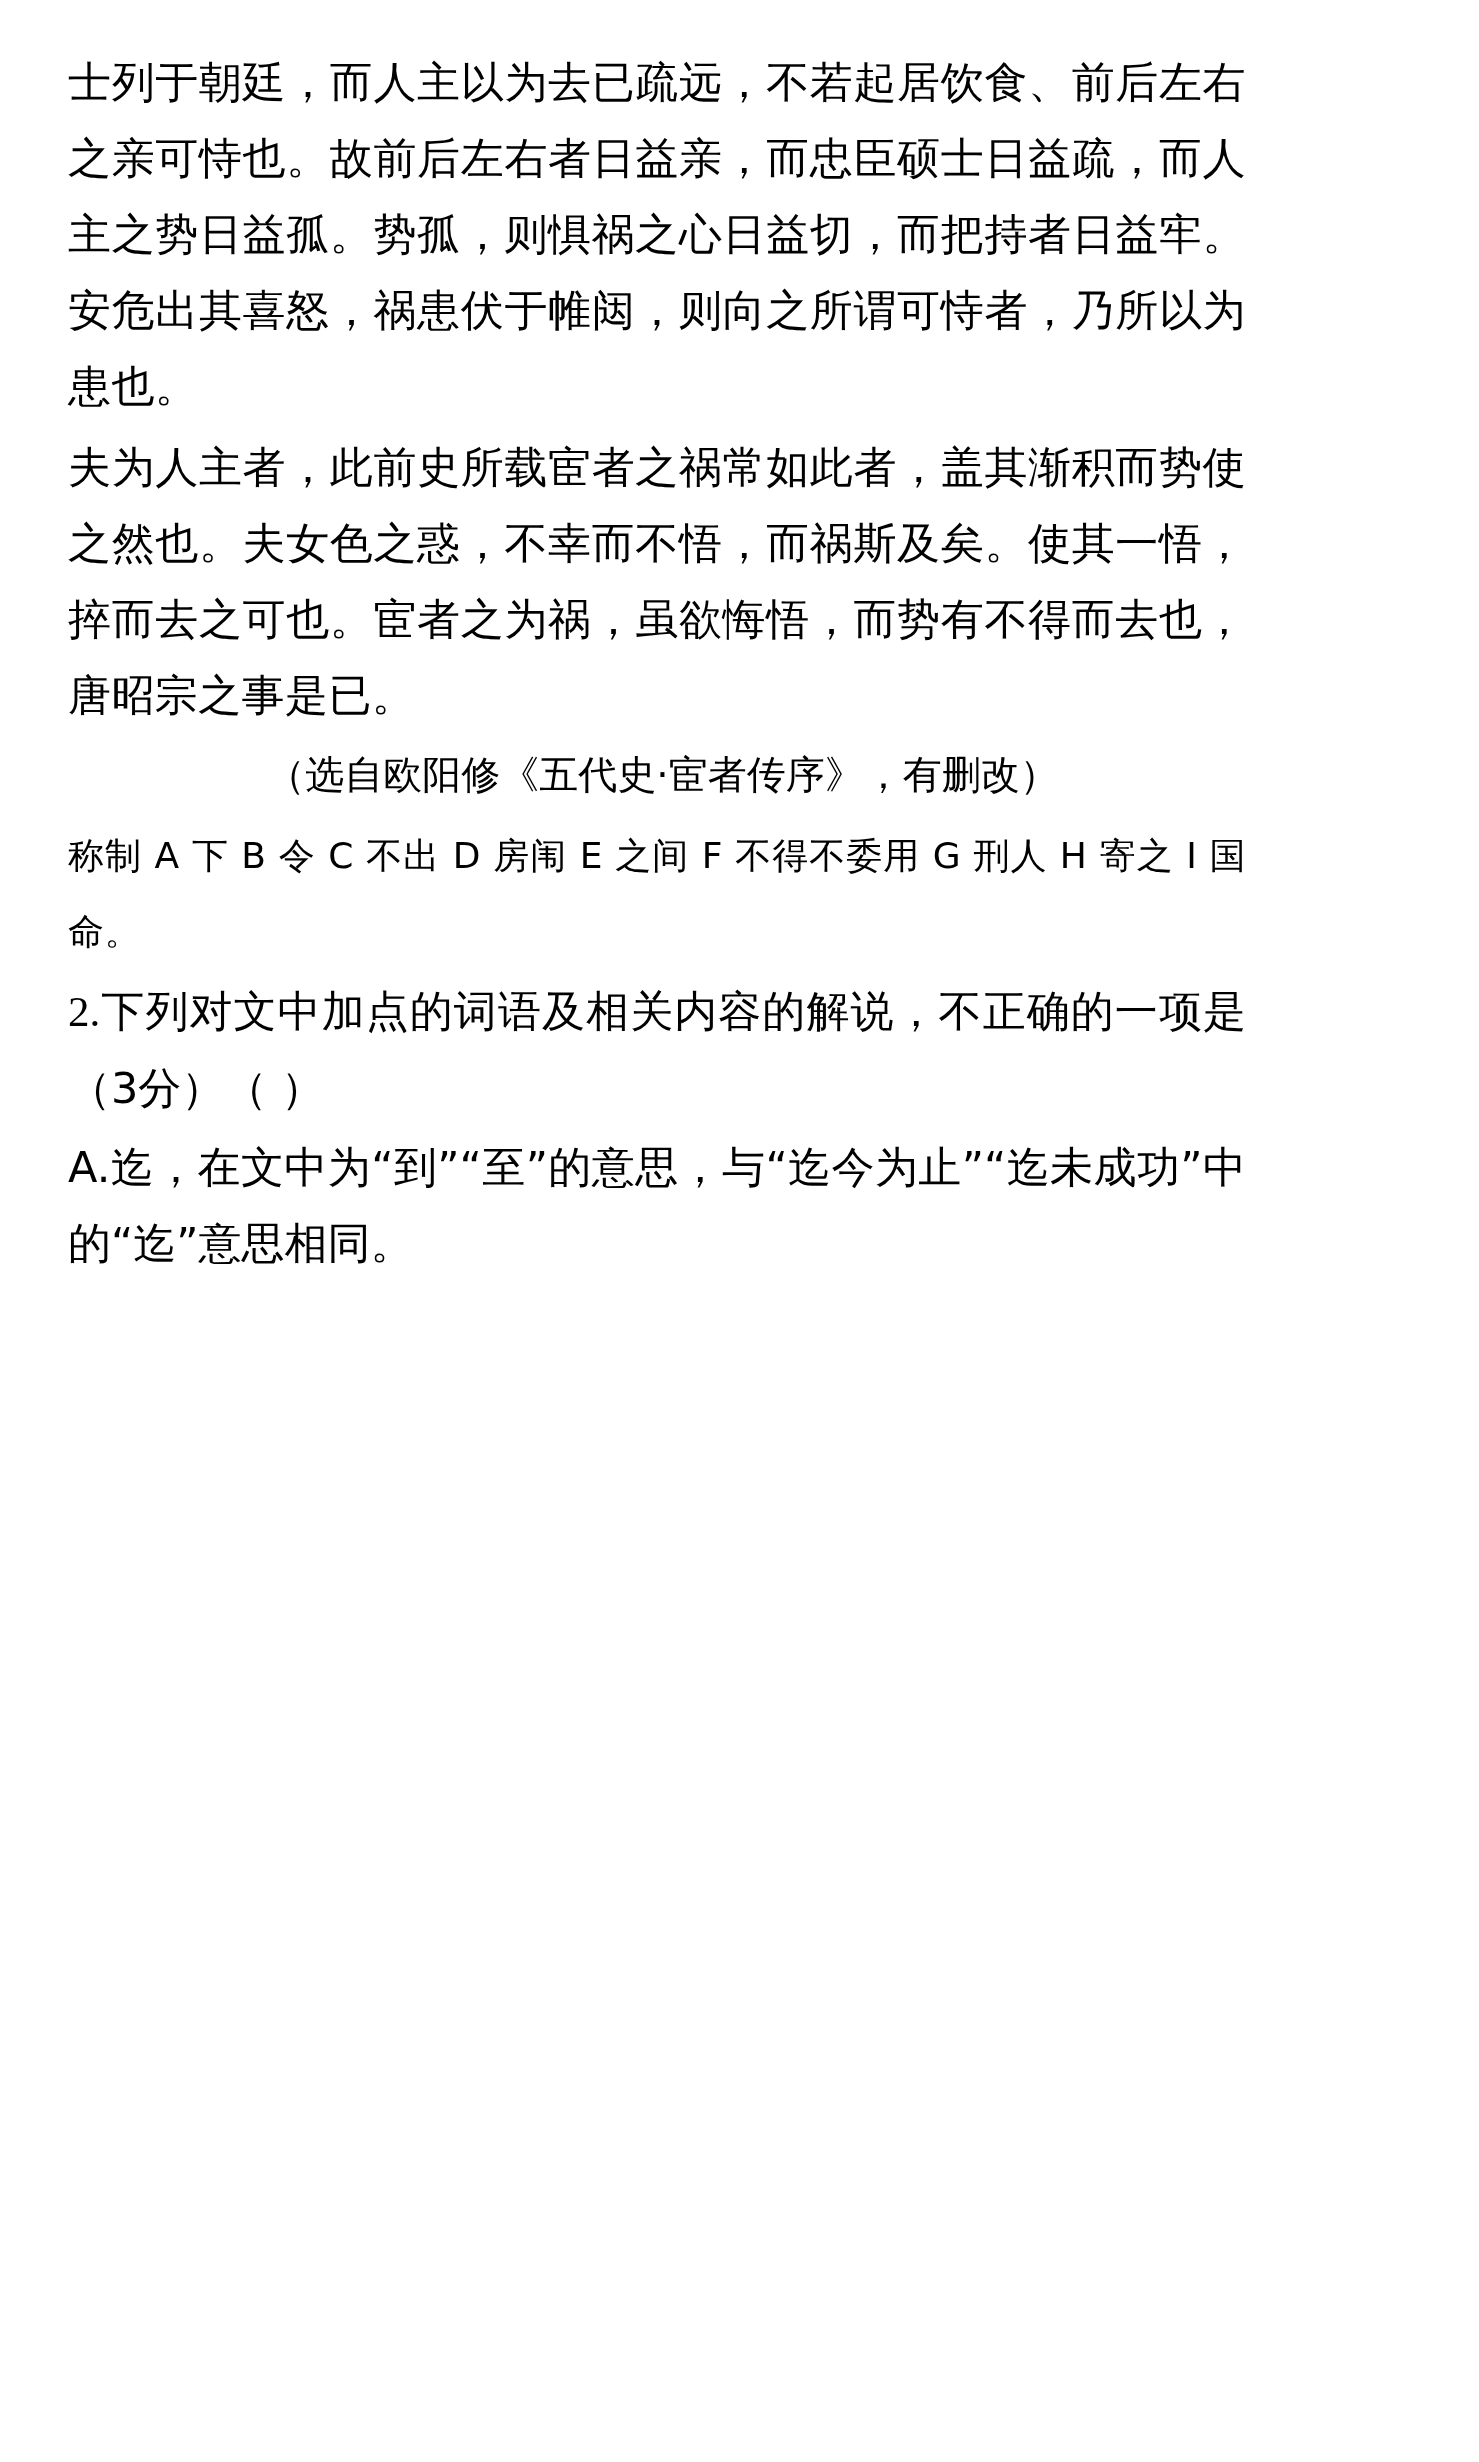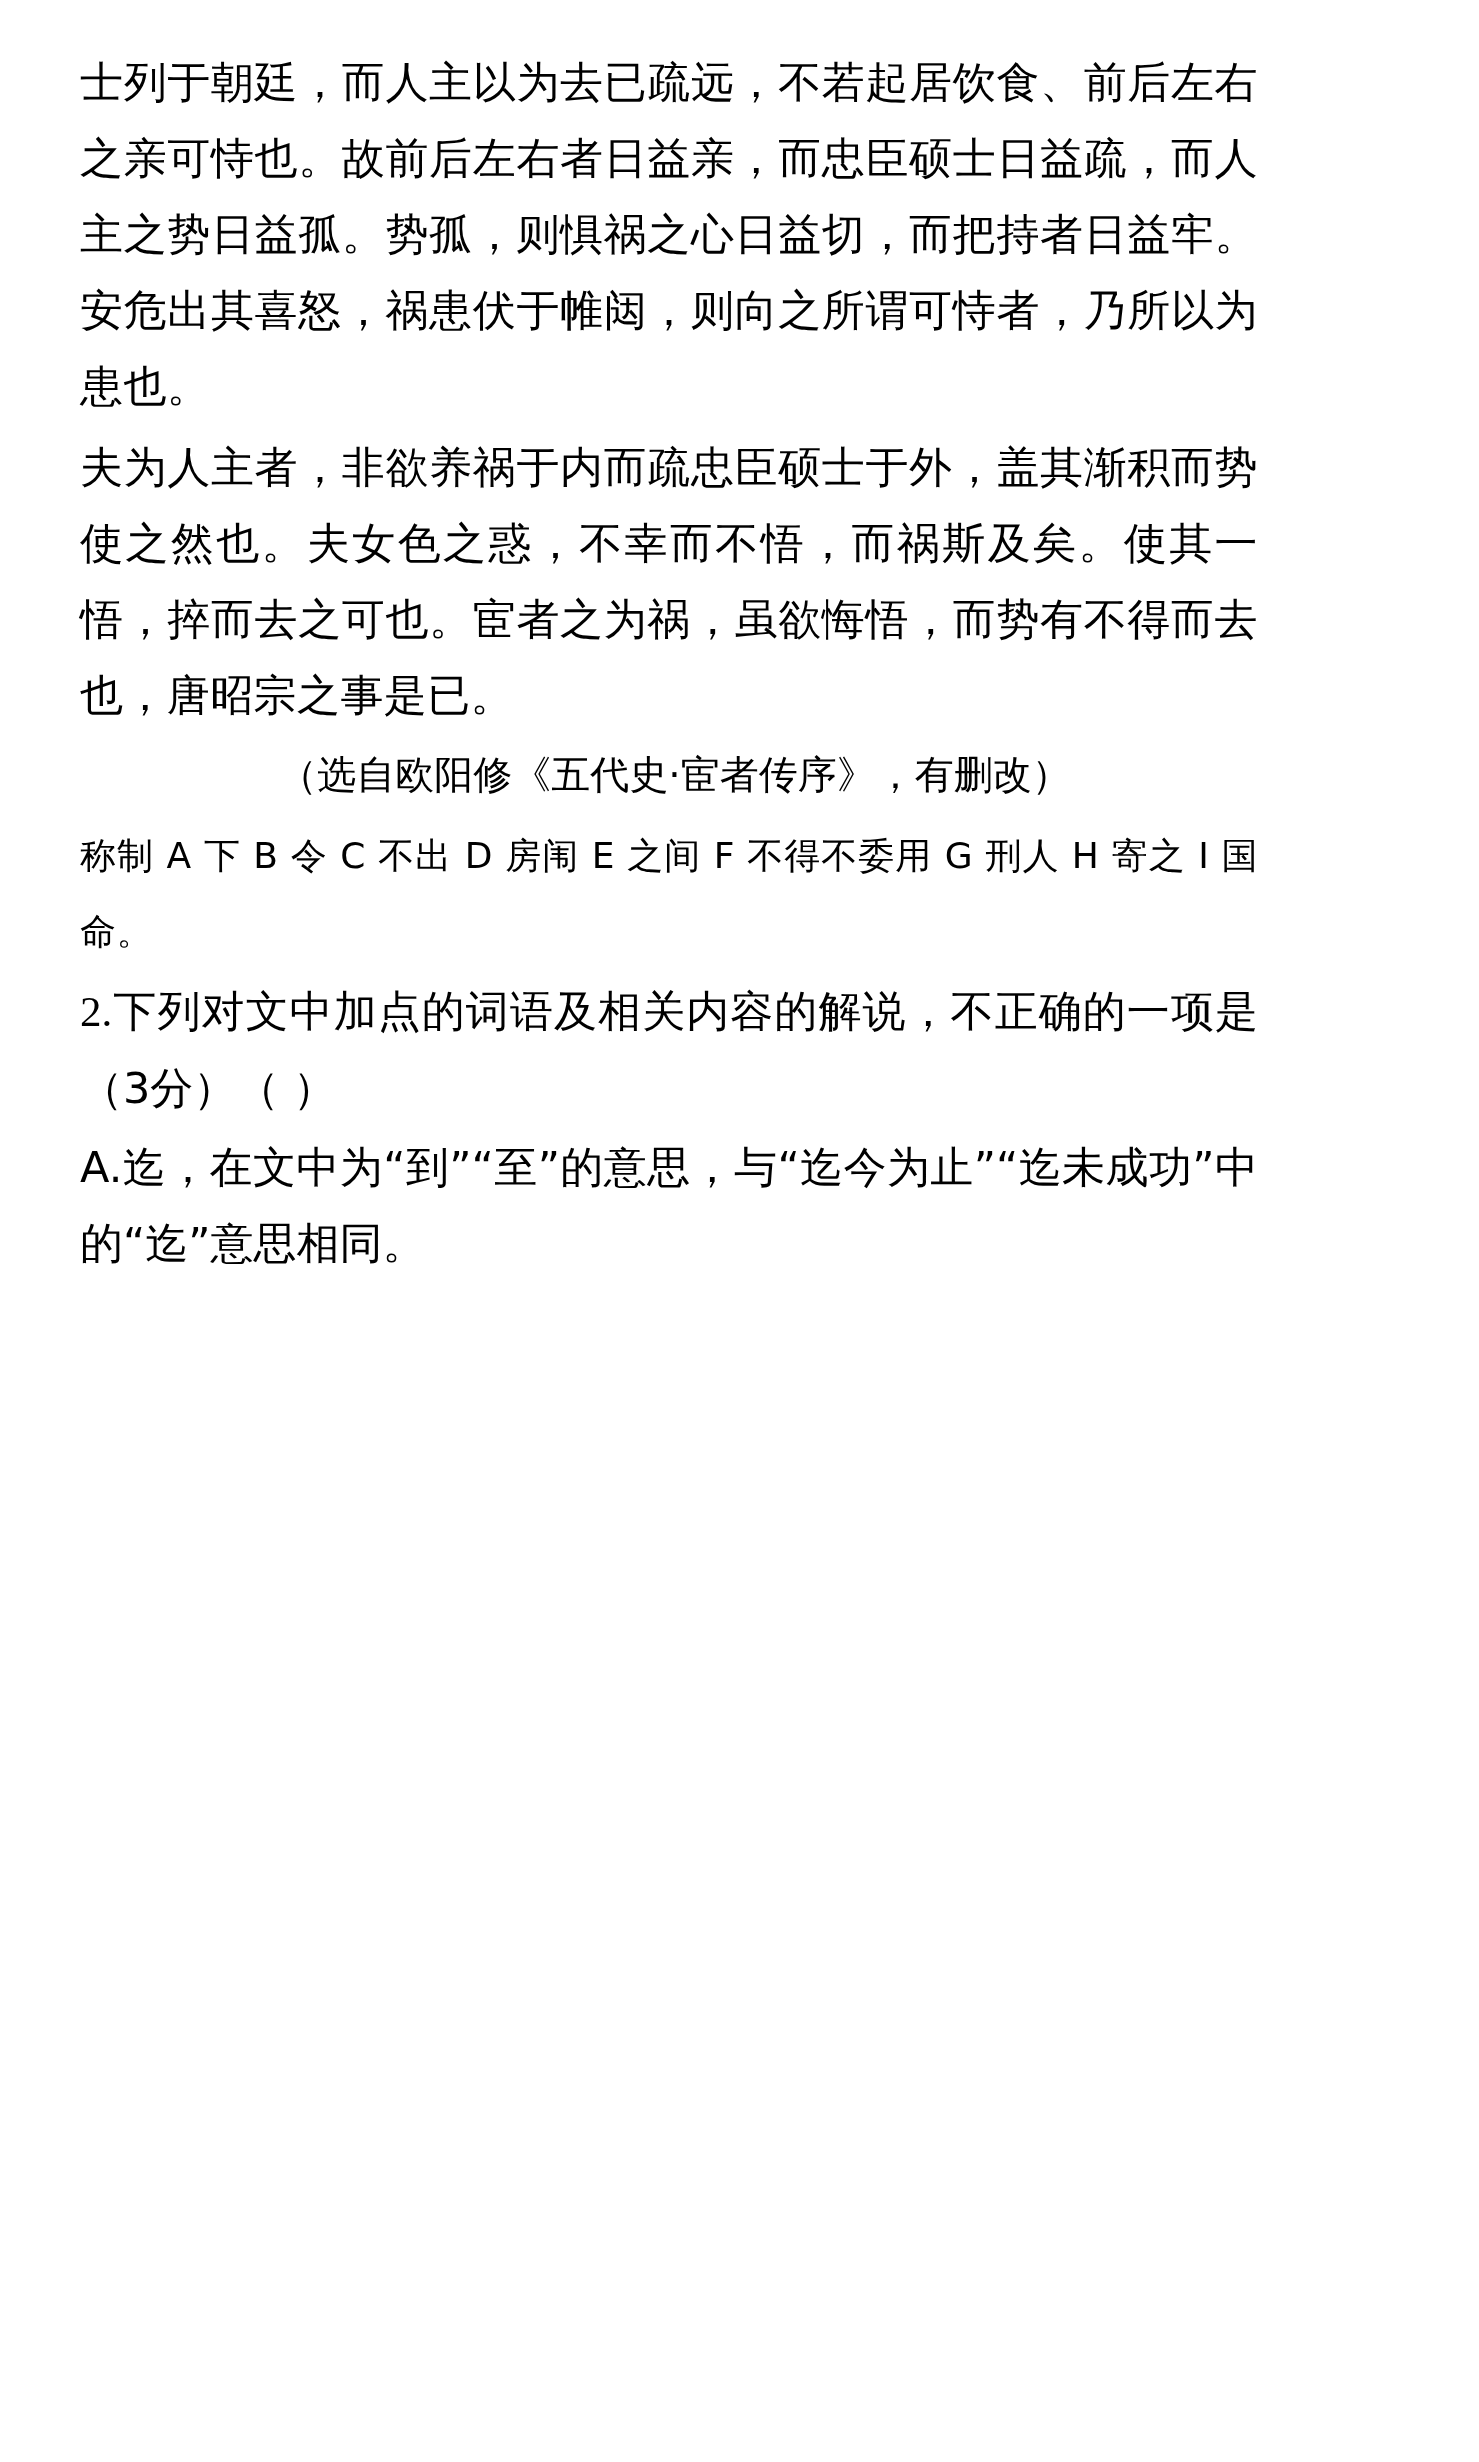--- a/index.html
+++ b/index.html
@@ -14,21 +14,20 @@
     color: #000000;
     -webkit-font-smoothing: none;
   }
   .page {
     width: 1301px;
     min-height: 2462px;
     background: #ffffff;
     box-sizing: border-box;
     padding: 44px 55px 32px 68px;
     position: relative;
-    margin-left: 12px;
   }
   .doc {
     display: block;
   }
   
   .para {
     font-size: 43px;
     line-height: 76px;
     letter-spacing: 0.4px;
     text-align: justify;
@@ -87,21 +86,21 @@
 </style>
 </head>
 <body>
 
 <div class="page">
   <div class="doc">
 
     <p class="para para-indent">士列于朝廷，而人主以为去已疏远，不若起居饮食、前后左右之亲可恃也。故前后左右者日益亲，而忠臣硕士日益疏，而人主之势日益孤。势孤，则惧祸之心日益切，而把持者日益牢。安危出其喜怒，祸患伏于帷闼，则向之所谓可恃者，乃所以为患也。</p>
 
 
-    <p class="para para-indent">夫为人主者，非欲养祸于内而疏忠臣硕士于外，盖其渐积而势使之然也。夫女色之惑，不幸而不悟，而祸斯及矣。使其一悟，捽而去之可也。宦者之为祸，虽欲悔悟，而势有不得而去也，唐昭宗之事是已。</p>
+    <p class="para para-indent">夫为人主者，此前史所载宦者之祸常如此者，盖其渐积而势使之然也。夫女色之惑，不幸而不悟，而祸斯及矣。使其一悟，捽而去之可也。宦者之为祸，虽欲悔悟，而势有不得而去也，唐昭宗之事是已。</p>
 
     <p class="source-line">（选自欧阳修《五代史·宦者传序》，有删改）</p>
 
 
 
     <p class="breakline">称制 A 下 B 令 C 不出 D 房闱 E 之间 F 不得不委用 G 刑人 H 寄之 I 国命。</p>
 
     <p class="question"><span class="latin">2.</span><span>下列对文中加点的词语及相关内容的解说，不正确的一项是（3分）（    ）</span></p>
 
     <p class="option">A.迄，在文中为“到”“至”的意思，与“迄今为止”“迄未成功”中的“迄”意思相同。</p>

